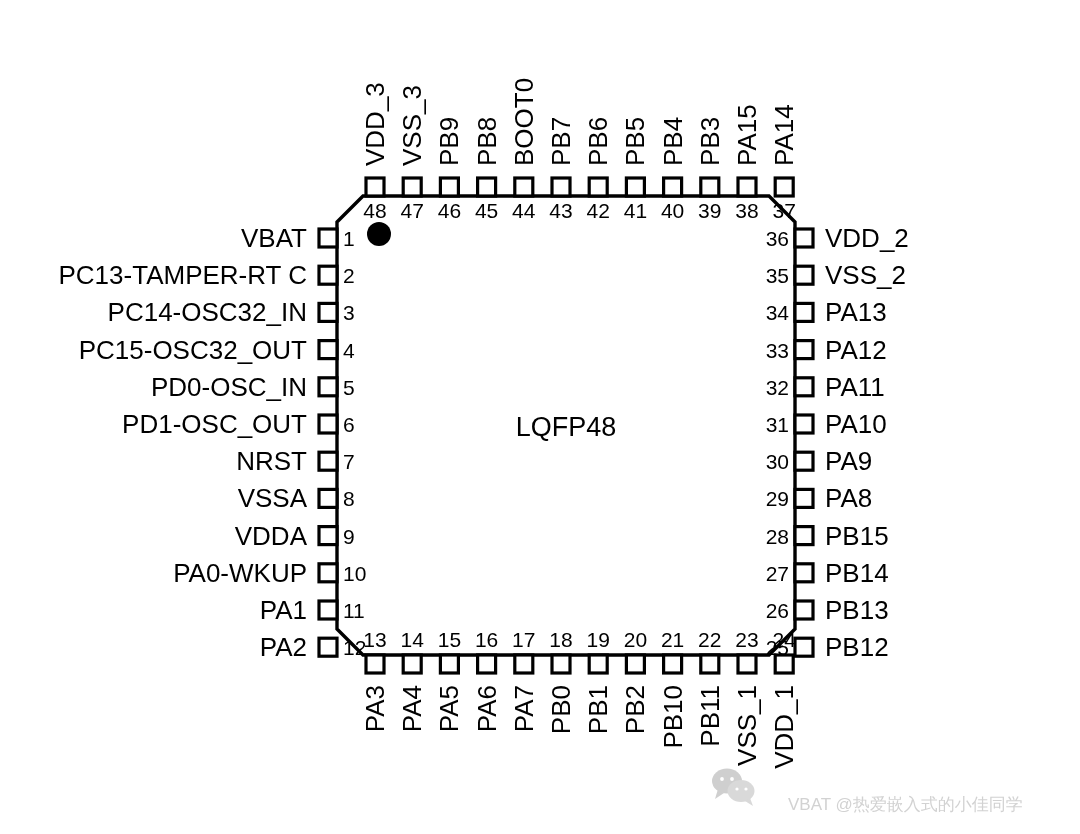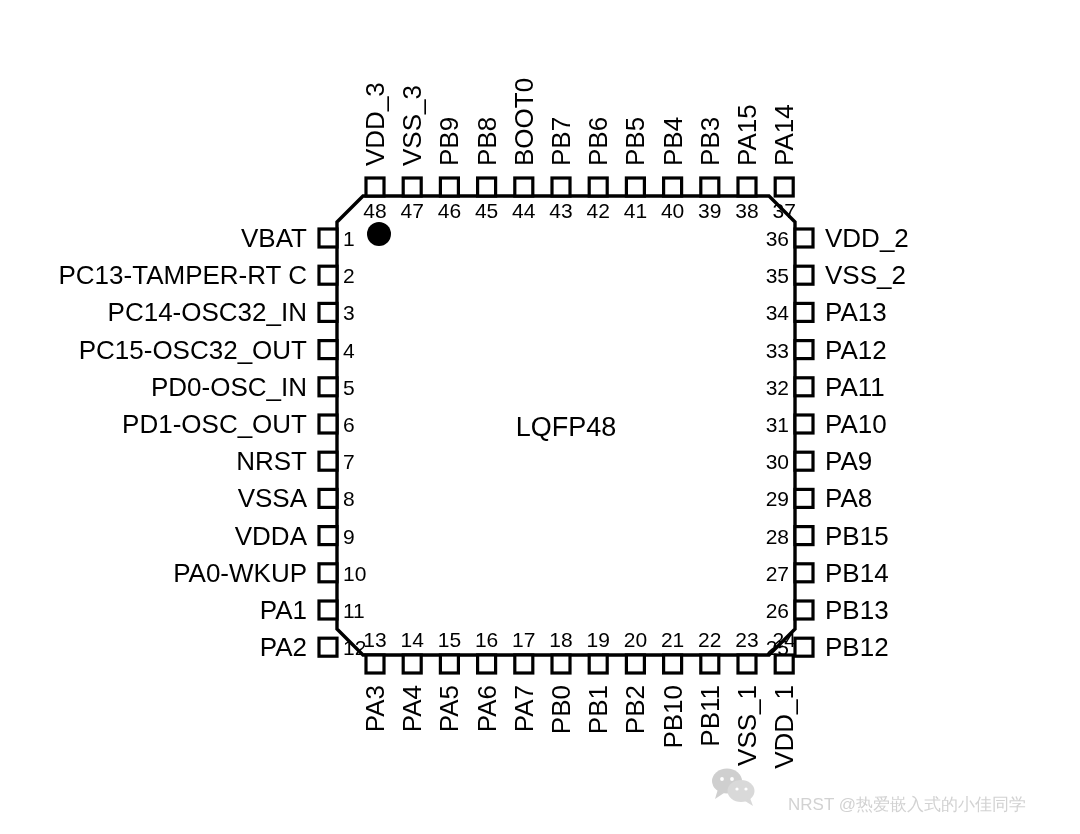--- a/index.html
+++ b/index.html
@@ -348,14 +348,14 @@
   <svg class="wm-logo" viewBox="0 0 46 40">
     <ellipse cx="17" cy="15" rx="15" ry="12.5" fill="#cfcfcf"></ellipse>
     <polygon points="8,23 5,33 14,27" fill="#cfcfcf"></polygon>
     <ellipse cx="31" cy="25" rx="13.5" ry="11" fill="#d9d9d9"></ellipse>
     <polygon points="40,32 43,40 35,35" fill="#d9d9d9"></polygon>
     <circle cx="12" cy="13" r="1.9" fill="#ffffff"></circle>
     <circle cx="22" cy="13" r="1.9" fill="#ffffff"></circle>
     <circle cx="27" cy="23" r="1.6" fill="#ffffff"></circle>
     <circle cx="36" cy="23" r="1.6" fill="#ffffff"></circle>
   </svg>
-  <div class="wm-row2">NRST @热爱嵌入式的小佳同学</div>
+  <div class="wm-row2">VBAT @热爱嵌入式的小佳同学</div>
 </div>
 
 </body></html>

